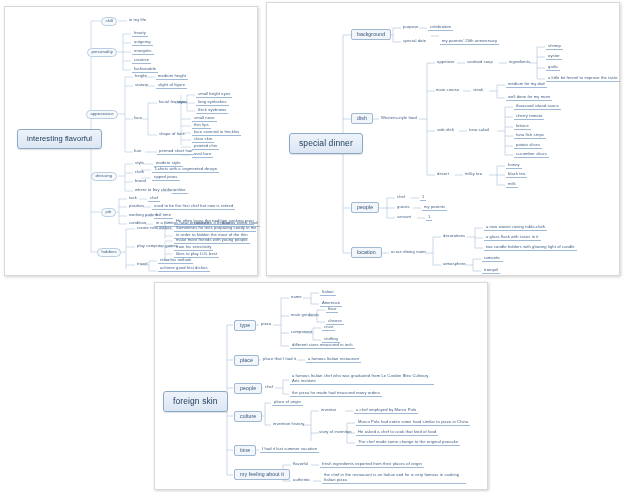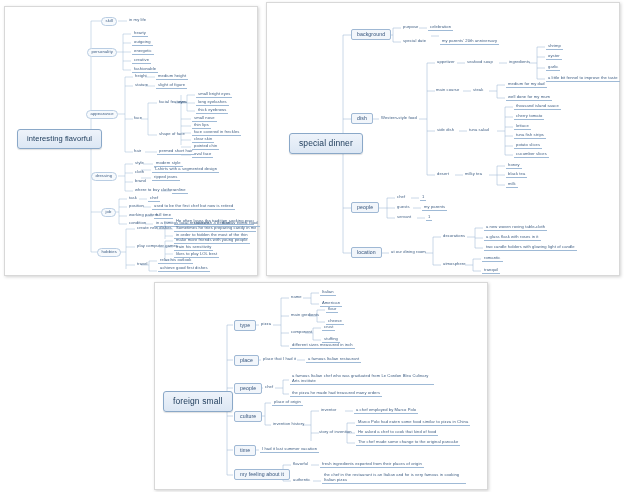--- a/index.html
+++ b/index.html
@@ -438,21 +438,21 @@
 
         <path d="M120 192 L128 192"></path>
         <path d="M128 182 L128 198"></path>
         <path d="M128 182 L136 182"></path>
           <path d="M128 198 L136 198"></path>
         <path d="M156 182 L164 182"></path>
         <path d="M158 198 L166 198"></path>
       </g>
     </svg>
 
-    <div class="node root" style="left:8px;top:108px;">foreign small</div>
+    <div class="node root" style="left:8px;top:108px;">foreign skin</div>
 
     <div class="node boxed" style="left:79px;top:37px;">type</div>
     <div class="node plain" style="left:105px;top:39px;">pizza</div>
     <div class="node plain" style="left:135px;top:12px;">name</div>
     <div class="node leaf" style="left:165px;top:7px;">Italian</div>
     <div class="node leaf" style="left:165px;top:18px;">American</div>
     <div class="node plain" style="left:135px;top:30px;">main gredients</div>
     <div class="node leaf" style="left:171px;top:24px;">flour</div>
     <div class="node leaf" style="left:171px;top:36px;">cheese</div>
     <div class="node plain" style="left:135px;top:47px;">component</div>

